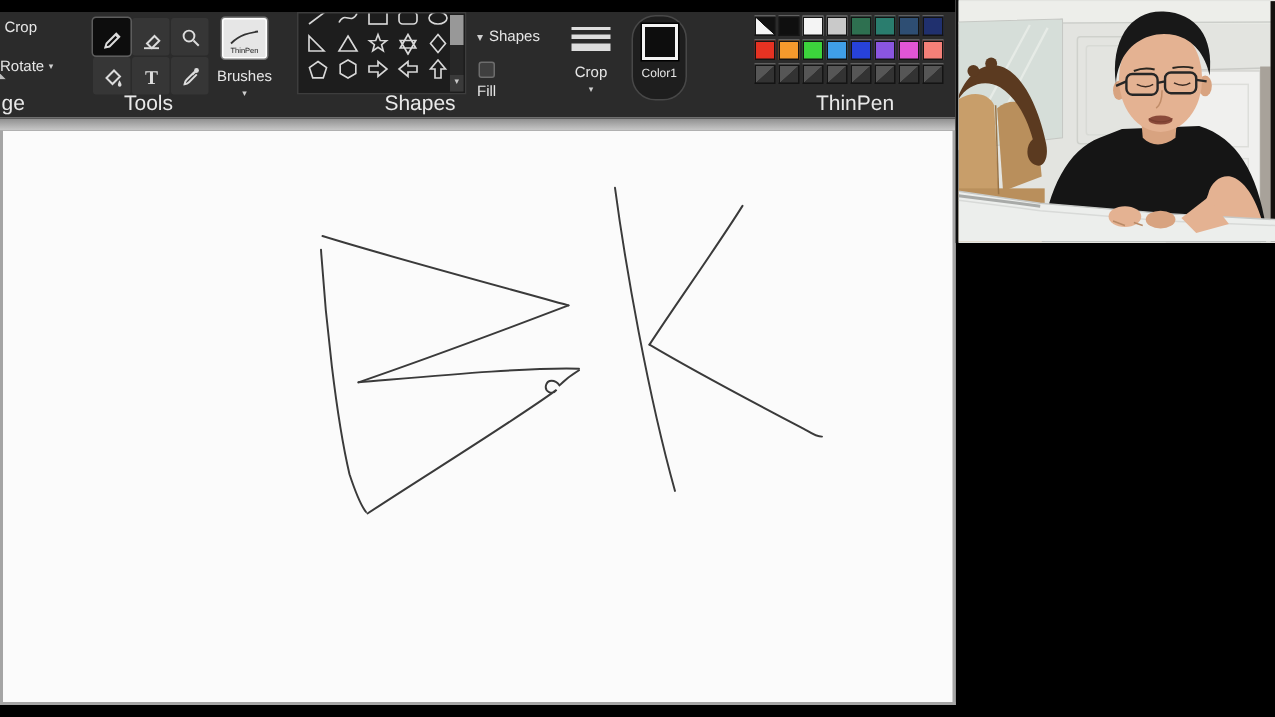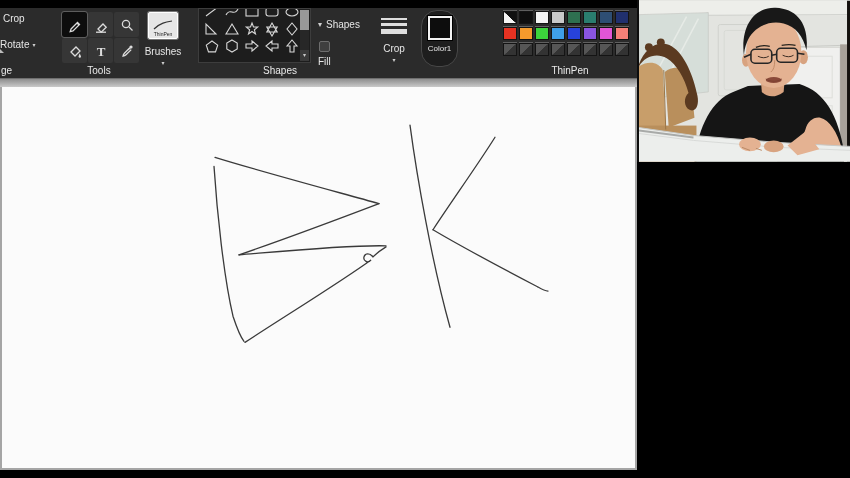--- a/index.html
+++ b/index.html
@@ -2,21 +2,21 @@
 <html style="--wc-wall: #e3e4e0; --wc-ceiling: #edeeea; --wc-mirror: #d6ded9; --wc-door: #f0f0ee; --wc-jamb: #a8a29a; --wc-sofa_wood: #5b3a20; --wc-sofa_leather: #c89e6a; --wc-sofa_dark: #b98f5c; --wc-shirt: #151515; --wc-hair: #181818; --wc-skin: #e4b292; --wc-skin_dark: #d8a380; --wc-desk: #eceeec;"><head>
 <meta charset="utf-8">
 <style>
   html,body{margin:0;padding:0;background:#000;}
   .stage{position:relative;width:850px;height:478px;background:#000;overflow:hidden;
          font-family:"Liberation Sans",sans-serif;-webkit-font-smoothing:antialiased;}
 
   
   .paint{position:absolute;left:0;top:8px;width:637px;height:400px;}
   .ribbon{position:relative;height:70px;background:#2b2b2b;color:#e6e6e6;font-size:10px;}
-  .ribbon .lbl{position:absolute;bottom:2px;color:#e9e9e9;font-size:10px;text-align:center;}
+  .ribbon .lbl{position:absolute;bottom:2px;color:#e9e9e9;font-size:14px;text-align:center;}
   .ribbon-edge{height:9px;background:linear-gradient(#8e8e8e,#c9c9c9);border-top:1px solid #6f6f6f;box-sizing:border-box;}
   .canvas{position:relative;height:383px;background:#fbfbfb;border:2px solid #a5a5a5;border-top:none;box-sizing:border-box;}
   .canvas svg{position:absolute;left:0;top:0;width:100%;height:100%;}
 
   
   .crop-btn{position:absolute;left:3px;top:5px;}
   .rotate-btn{position:absolute;left:0px;top:31px;display:flex;align-items:center;gap:3px;}
   .chev{font-size:6px;color:#cfcfcf;line-height:1;}
   .corner-ic{position:absolute;left:-3px;top:38px;width:7px;height:7px;background:#bdbdbd;
              clip-path:polygon(0 0,100% 100%,0 100%);}

